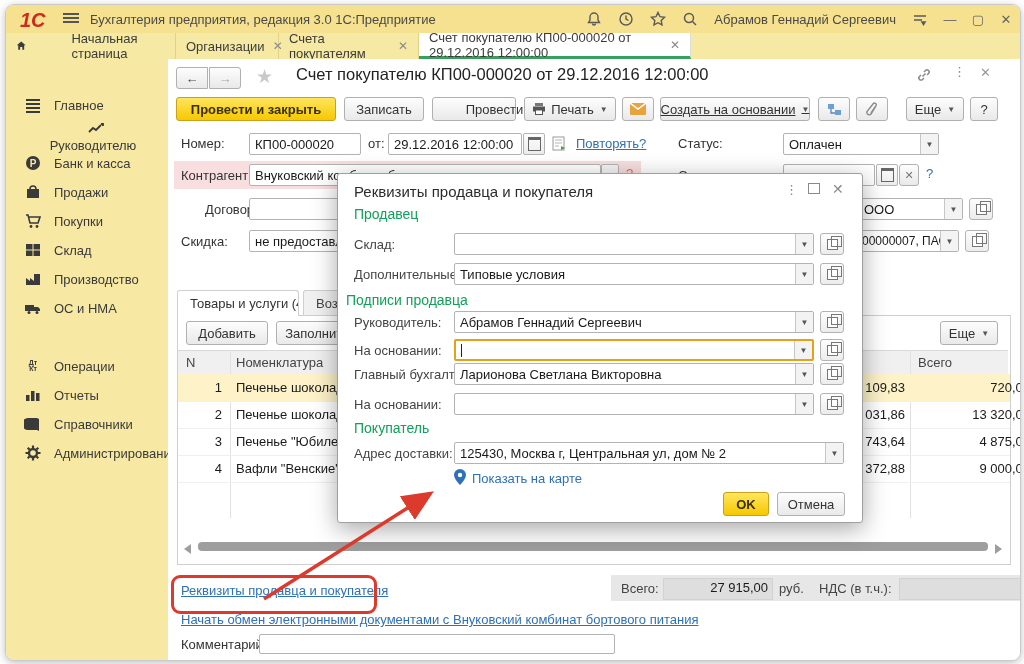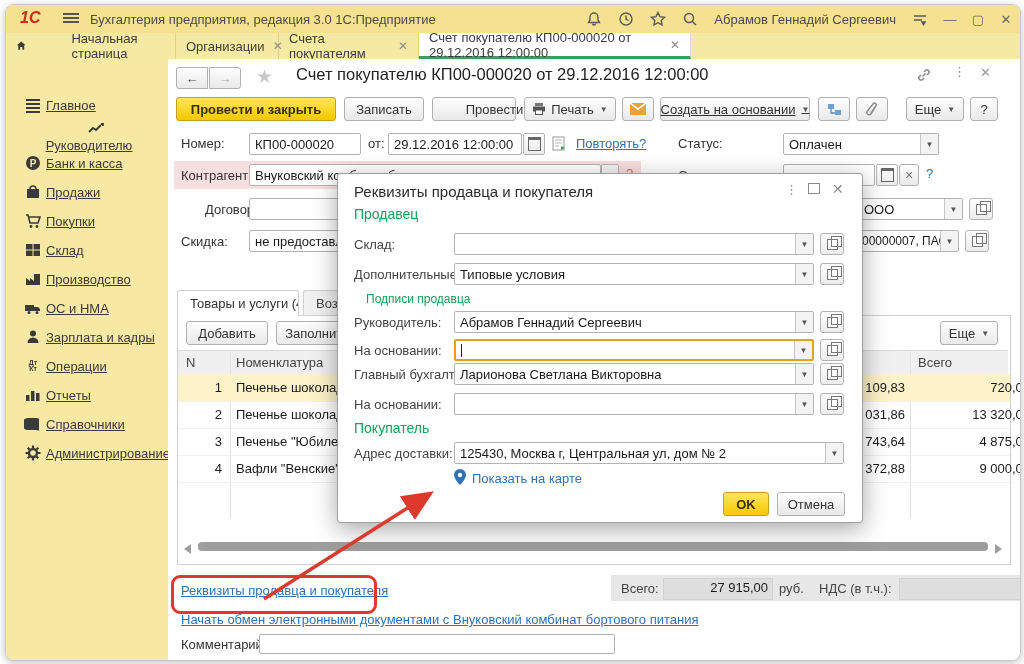--- a/index.html
+++ b/index.html
@@ -2,39 +2,39 @@
 <html><head>
 <meta charset="utf-8">
 <style>
   html,body{margin:0;padding:0;background:#fff;width:1024px;height:664px;overflow:hidden;
     font-family:"Liberation Sans","DejaVu Sans",sans-serif;}
   .abs{position:absolute;}
   .win{position:absolute;left:5px;top:4px;width:1014px;height:655px;background:#fff;
     border:1px solid #c9c9c9;border-radius:9px;overflow:hidden;box-shadow:0 2px 8px rgba(0,0,0,.25);}
   
   .titlebar{position:absolute;left:0;top:0;width:100%;height:28px;background:#f5e18f;}
-  .logo1c{position:absolute;left:14px;top:4px;font-size:16px;font-weight:bold;font-style:italic;color:#cf2a1e;}
+  .logo1c{position:absolute;left:14px;top:4px;font-size:20px;font-weight:bold;font-style:italic;color:#cf2a1e;}
   .burger{position:absolute;left:57px;top:8px;width:16px;height:12px;}
   .burger i{display:block;height:2px;background:#555;margin-bottom:2px;}
   .apptitle{position:absolute;left:84px;top:7px;font-size:13px;color:#4a4a4a;}
   .tb-right{position:absolute;right:0;top:0;height:28px;display:flex;align-items:center;}
   .tb-ico{width:18px;height:18px;margin:0 7px;color:#5a5a5a;}
   .username{font-size:13px;color:#4a4a4a;margin:0 8px;}
   .wbtn{width:22px;text-align:center;color:#666;font-size:13px;margin:0 3px;}
   
   .tabbar{position:absolute;left:0;top:28px;width:100%;height:26px;background:#f6e9a3;}
   .tab{position:absolute;top:0;height:26px;display:flex;align-items:center;font-size:13px;color:#3c3c3c;
     padding:0 10px;box-sizing:border-box;border-right:1px solid #e3d186;}
   .tab .x{color:#8a8a8a;margin-left:8px;font-size:12px;}
   .tab.active{background:#fff;border-bottom:3px solid #37a05f;border-right:1px solid #dcdcdc;}
   
   .sidebar{position:absolute;left:0;top:54px;width:162px;height:601px;background:#f7e9a4;}
   .sb-item{position:absolute;left:0;width:162px;height:28px;display:flex;align-items:center;}
   .sb-item svg{width:18px;height:18px;margin-left:18px;flex:none;}
-  .sb-lbl{font-size:13px;color:#3a3a3a;margin-left:4px;white-space:nowrap;text-decoration:underline;}
+  .sb-lbl{font-size:13px;color:#3a3a3a;margin-left:12px;white-space:nowrap;}
   .dtkt{margin-left:18px;width:18px;font-size:7px;font-weight:bold;color:#3a3a3a;line-height:6px;text-align:center;}
   
   .content{position:absolute;left:162px;top:54px;width:852px;height:601px;background:#fff;}
   .lbl{position:absolute;font-size:13px;color:#333;white-space:nowrap;}
   .inp{position:absolute;height:22px;box-sizing:border-box;border:1px solid #b3b3b3;border-radius:2px;
     background:#fff;font-size:13px;color:#1a1a1a;display:flex;align-items:center;padding:0 5px;
     overflow:hidden;white-space:nowrap;}
   .btn{position:absolute;height:24px;box-sizing:border-box;border:1px solid #b0b0b0;border-radius:3px;
     background:linear-gradient(#fdfdfd,#e9e9e9);font-size:13px;color:#333;display:flex;
     align-items:center;justify-content:center;white-space:nowrap;}
@@ -190,27 +190,20 @@
       </div>
     <div class="sb-item" style="top:235px;">
       <svg viewBox="0 0 18 18" fill="#3a3a3a">
           <rect x="1" y="6" width="9" height="6"></rect>
           <path d="M10 8 h4 l2 2 v2 h-6z"></path>
           <circle cx="5" cy="13.5" r="1.5"></circle>
           <circle cx="13" cy="13.5" r="1.5"></circle>
         </svg>
       <span class="sb-lbl">ОС и НМА</span>
       </div>
-    <div class="sb-item" style="top:264px;">
-      <svg viewBox="0 0 18 18" fill="#3a3a3a">
-          <circle cx="9" cy="5.5" r="3"></circle>
-          <path d="M3.5 15 a5.5 5.5 0 0 1 11 0z"></path>
-        </svg>
-      <span class="sb-lbl">Зарплата и кадры</span>
-      </div>
     <div class="sb-item" style="top:293px;">
       <span class="dtkt"><span>Дт</span><br><span>Кт</span></span>
       <span class="sb-lbl">Операции</span>
       </div>
     <div class="sb-item" style="top:351px;">
       <svg viewBox="0 0 18 18" fill="#3a3a3a">
           <path d="M4 3 h9 v12 H4 a1.5 1.5 0 0 1 0-12z"></path>
           <path d="M13 3 l2 1 v12 l-2-1z"></path>
         </svg>
       <span class="sb-lbl">Справочники</span>
@@ -430,21 +423,21 @@
 
     <div class="m-lbl" style="left:16px;top:93px;">Дополнительные условия:</div>
     <div class="m-inp" style="left:116px;top:89px;width:360px;">
         <span>Типовые условия</span>
         <span class="ddseg">▼</span>
       </div>
     <div class="choose" style="left:482px;top:89px;">
         <span class="sq"></span>
       </div>
 
-    <div class="greenlbl" style="left:28px;top:118px;font-size:12px;">Подписи продавца</div>
+    <div class="greenlbl" style="left:8px;top:118px;font-size:14px;">Подписи продавца</div>
 
     <div class="m-lbl" style="left:16px;top:141px;">Руководитель:</div>
     <div class="m-inp" style="left:116px;top:137px;width:360px;">
         <span>Абрамов Геннадий Сергеевич</span>
         <span class="ddseg">▼</span>
       </div>
     <div class="choose" style="left:482px;top:137px;">
         <span class="sq"></span>
       </div>
 

